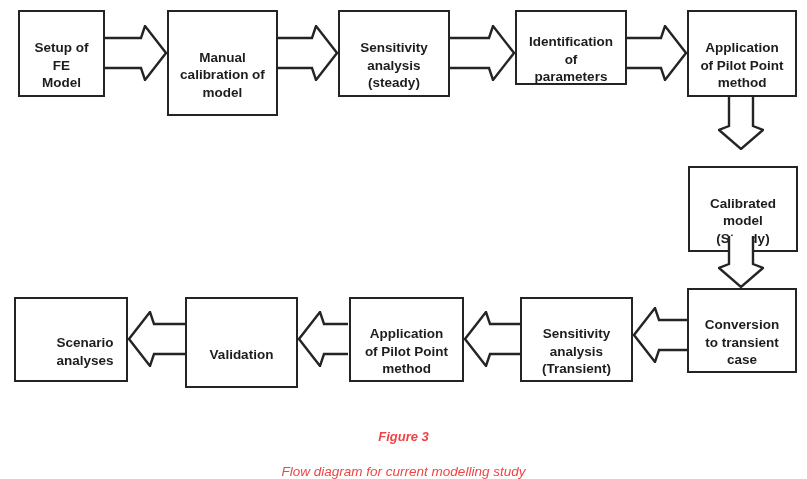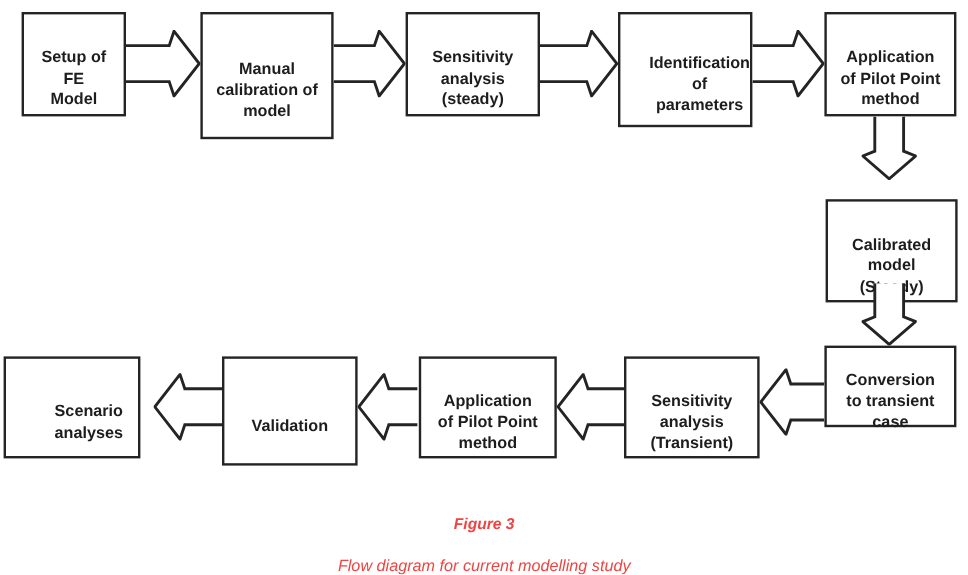--- a/index.html
+++ b/index.html
@@ -70,56 +70,56 @@
   <div class="box" style="left:167px; top:10px; width:111px; height:106px;">
     <span class="label">Manual
 calibration of
 model</span>
   </div>
   <div class="box" style="left:338px; top:10px; width:112px; height:87px;">
     <span class="label">Sensitivity
 analysis
 (steady)</span>
   </div>
-  <div class="box" style="left:515px; top:10px; width:112px; height:96px;justify-content:flex-end;">
+  <div class="box" style="left:515px; top:10px; width:112px; height:75px;">
     <span class="label">Identification
 of
 parameters</span>
   </div>
   <div class="box" style="left:687px; top:10px; width:110px; height:87px;">
     <span class="label">Application
 of Pilot Point
 method</span>
   </div>
 
   <div class="box" style="left:688px; top:166px; width:110px; height:86px;">
     <span class="label">Calibrated
 model
 (Steady)</span>
   </div>
-  <div class="box" style="left:687px; top:288px; width:110px; height:68px;">
+  <div class="box" style="left:687px; top:288px; width:110px; height:85px;">
     <span class="label">Conversion
 to transient
 case</span>
   </div>
 
   <div class="box" style="left:520px; top:297px; width:113px; height:85px;">
     <span class="label">Sensitivity
 analysis
 (Transient)</span>
   </div>
   <div class="box" style="left:349px; top:297px; width:115px; height:85px;">
     <span class="label">Application
 of Pilot Point
 method</span>
   </div>
   <div class="box" style="left:185px; top:297px; width:113px; height:91px;">
     <span class="label">Validation</span>
   </div>
-  <div class="box" style="left:3px; top:297px; width:114px; height:85px;padding-left:28px;">
+  <div class="box" style="left:14px; top:297px; width:114px; height:85px;padding-left:28px;">
     <span class="label">Scenario
 analyses</span>
   </div>
 
   <svg class="arrow" style="left:105px; top:25px;" width="62" height="56" viewBox="0 0 62 56">
     <path d="M0 13 H36 L40 1 L61 28 L40 55 L36 43 H0"></path>
   </svg>
   <svg class="arrow" style="left:278px; top:25px;" width="60" height="56" viewBox="0 0 60 56">
     <path d="M0 13 H34 L38 1 L59 28 L38 55 L34 43 H0"></path>
   </svg>

